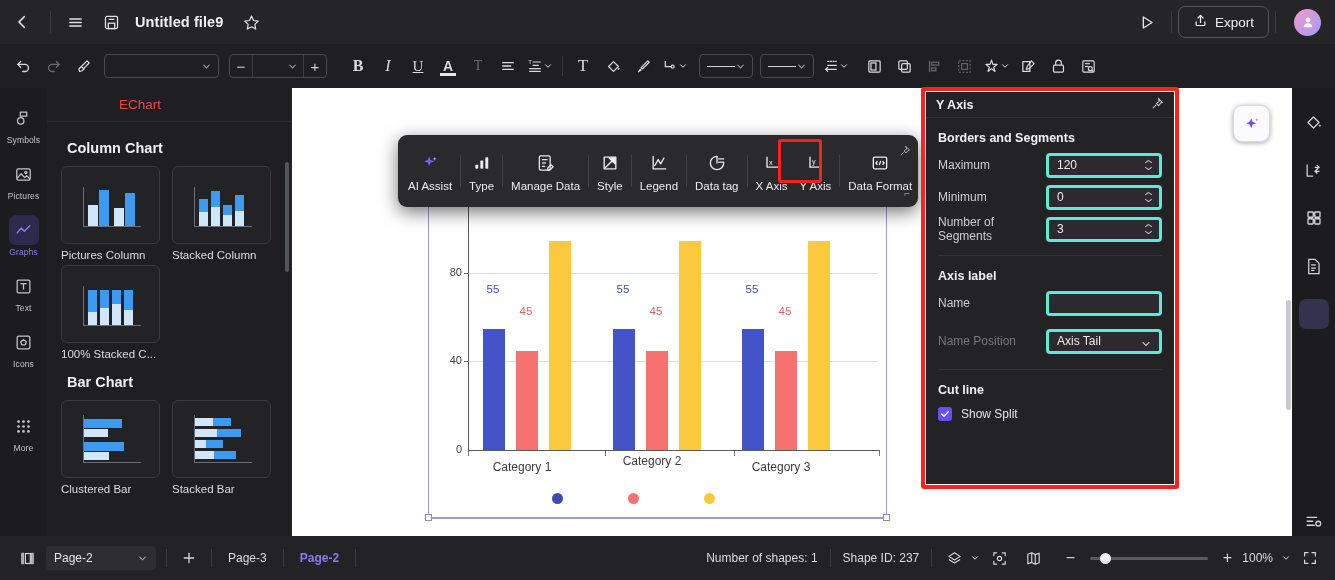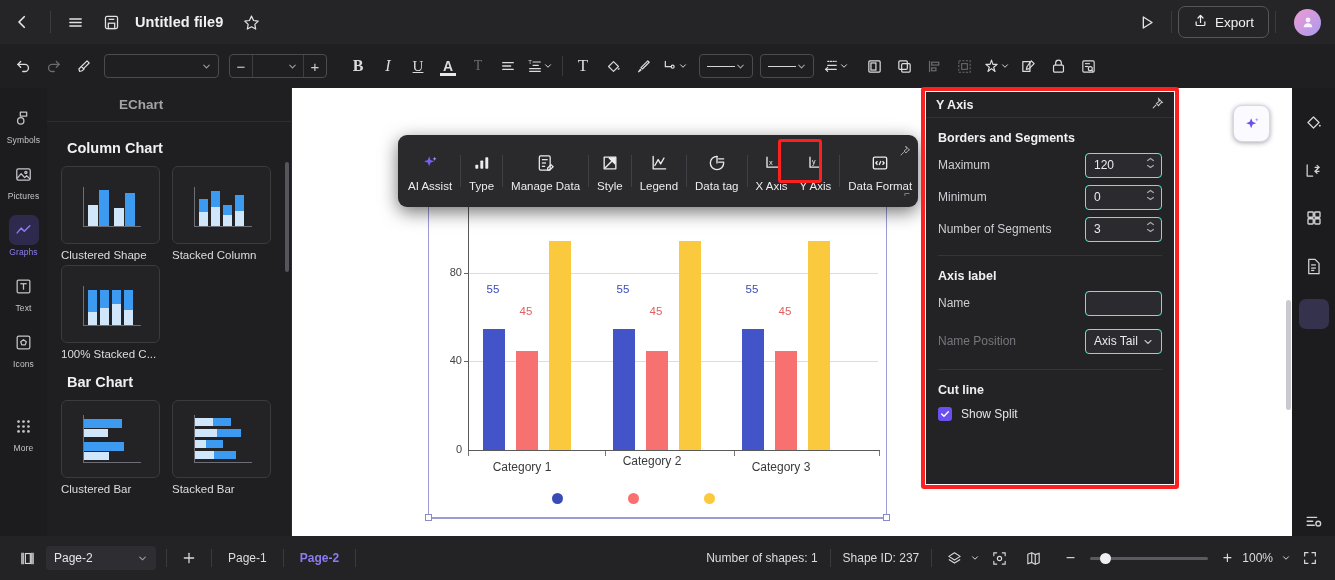--- a/index.html
+++ b/index.html
@@ -68,21 +68,21 @@
     display: flex; align-items: center; justify-content: center;
   }
   .rail-item .rbox { width: 30px; height: 30px; display: flex; align-items: center; justify-content: center; }
 
   
   .lpanel {
     position: absolute; left: 47px; top: 88px; width: 245px; height: 456px;
     background: #1f1f21; border-right: 1px solid #2b2b2e;
   }
   .ltabs { display: flex; height: 34px; border-bottom: 1px solid #2e2e32; padding-left: 14px; }
-  .ltab { font-size: 13.5px; color: #a3a3a3; padding: 0 10px; display: flex; align-items: center; position: relative; font-weight: bold; }
+  .ltab { font-size: 13.5px; color: #ef4444; padding: 0 10px; display: flex; align-items: center; position: relative; }
   .ltab.active { color: #8b7cf0; font-weight: bold; }
   .ltab.active::after { content:''; position: absolute; left: 3px; right: 3px; bottom: -1px; height: 2.5px; background: #7a63e8; border-radius: 2px; }
   .ltab.second { margin-left: 48px; }
   .lbody { padding: 12px 14px 0 14px; height: 420px; overflow: hidden; position: relative; }
   .sec-title { color: #f0f0f3; font-size: 14.5px; font-weight: bold; margin: 6px 0 10px 6px; }
   .cards { display: flex; gap: 12px; margin-bottom: 4px; }
   .card { width: 99px; }
   .card .thumb {
     width: 99px; height: 78px; border: 1px solid #3a3a3f; border-radius: 6px;
     background: #232326; position: relative; overflow: hidden;
@@ -145,21 +145,21 @@
     border: 4px solid #fd2020; border-radius: 3px; pointer-events: none;
   }
   .rp-head { height: 26px; display: flex; align-items: center; padding: 0 10px; border-bottom: 1px solid #303035; }
   .rp-head .t { color: #f0f0f3; font-size: 12.5px; font-weight: bold; }
   .rp-head .pin { margin-left: auto; color: #c8c8ce; }
   .rp-sec { color: #f0f0f3; font-size: 12.5px; font-weight: bold; padding: 13px 12px 4px 12px; }
   .rp-row { display: flex; align-items: center; height: 32px; padding: 0 12px; }
   .rp-label { color: #cdcdd3; font-size: 12px; flex: 1; }
   .rp-label.dim { color: #76767d; }
   .rp-field {
-    width: 77px; height: 25px; border: 1px solid #5eead4; border-radius: 4px;
+    width: 116px; height: 25px; border: 3px solid #5eead4; border-radius: 4px;
     background: #2b2b2f; display: flex; align-items: center; padding: 0 8px;
     color: #eaeaee; font-size: 12px; position: relative;
   }
   .spin { position: absolute; right: 6px; top: 3px; display: flex; flex-direction: column; gap: 2px; color: #a9a9b0; }
   .spin svg { display: block; }
   .chev { position: absolute; right: 7px; top: 6px; color: #c4c4ca; }
   .rp-div { height: 1px; background: #34343a; margin: 10px 12px 0 12px; }
   .cbrow { display: flex; align-items: center; gap: 9px; padding: 6px 12px 0 12px; }
   .cb { width: 14px; height: 14px; border-radius: 3px; background: #6c4ff0; display: flex; align-items: center; justify-content: center; }
   .cblab { color: #e4e4e9; font-size: 12px; }
@@ -505,21 +505,21 @@
       <div class="cards">
         <div class="card">
           <div class="thumb">
             <i class="axl" style="left:21px;top:20px;width:1px;height:40px"></i>
             <i class="axl" style="left:21px;top:59px;width:58px;height:1px"></i>
             <i class="bar-l" style="left:26px;top:38px;width:10px;height:21px"></i>
             <i class="bar-d" style="left:37px;top:23px;width:10px;height:36px"></i>
             <i class="bar-l" style="left:52px;top:41px;width:10px;height:18px"></i>
             <i class="bar-d" style="left:63px;top:26px;width:10px;height:33px"></i>
           </div>
-          <div class="cap">Clustered Shape</div>
+          <div class="cap">Pictures Column</div>
         </div>
         <div class="card">
           <div class="thumb">
             <i class="axl" style="left:21px;top:20px;width:1px;height:40px"></i>
             <i class="axl" style="left:21px;top:59px;width:58px;height:1px"></i>
             <i class="bar-l" style="left:26px;top:45px;width:9px;height:14px"></i>
             <i class="bar-d" style="left:26px;top:32px;width:9px;height:13px"></i>
             <i class="bar-l" style="left:38px;top:40px;width:9px;height:19px"></i>
             <i class="bar-d" style="left:38px;top:24px;width:9px;height:16px"></i>
             <i class="bar-l" style="left:50px;top:48px;width:9px;height:11px"></i>
@@ -912,21 +912,21 @@
         </svg>
     </div>
     <div class="st-sep" style="margin-left:10px"></div>
     <div class="st-ic" style="width:44px">
       <svg width="16" height="16" viewBox="0 0 24 24" stroke="currentColor" stroke-width="1.9" stroke-linecap="round">
           <line x1="12" y1="5" x2="12" y2="19"></line>
           <line x1="5" y1="12" x2="19" y2="12"></line>
         </svg>
     </div>
     <div class="st-sep"></div>
-    <div class="pg-tab">Page-1</div>
+    <div class="pg-tab">Page-3</div>
     <div class="st-sep"></div>
     <div class="pg-tab active">Page-2</div>
     <div class="st-sep"></div>
 
     <div class="st-right">
       <div class="st-txt">Number of shapes: 1</div>
       <div class="st-sep"></div>
       <div class="st-txt">Shape ID: 237</div>
       <div class="st-sep"></div>
       <div class="st-ic" style="width:28px;margin-left:8px">

